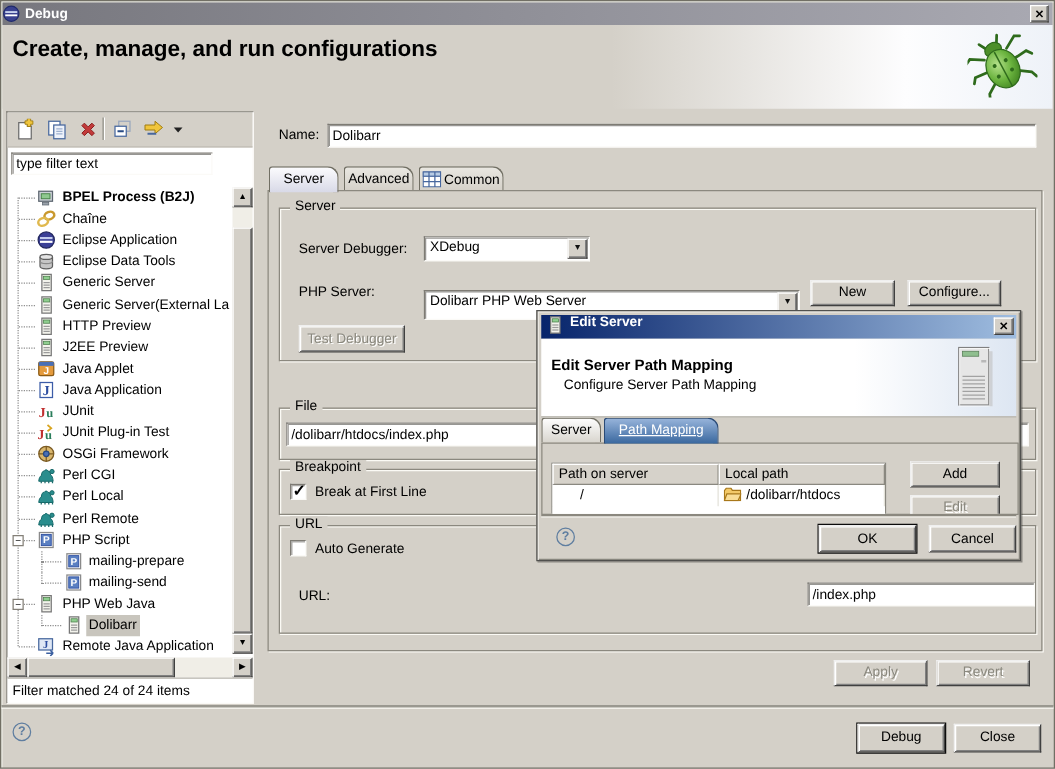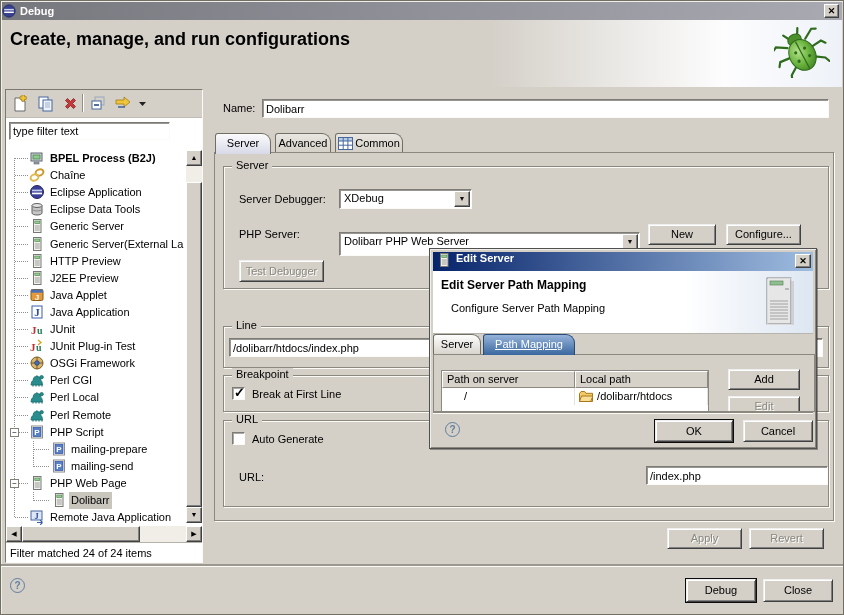--- a/index.html
+++ b/index.html
@@ -81,21 +81,21 @@
   .dialog { position:absolute; left:428px; top:247px; width:388px; height:201px; background:#d4d0c8; z-index:10;
             border:1px solid #50504e; box-shadow: inset 1px 1px 0 #efeeea, inset -1px -1px 0 #88867e, 1px 1px 0 rgba(0,0,0,.35); }
   .dlg-title { position:absolute; left:3px; top:3px; right:3px; height:19px;
                background:linear-gradient(90deg,#07246b,#9fbde0); display:flex; align-items:flex-start; }
   .dlg-title .dttl { color:#fff; font-weight:bold; margin-left:4px; }
   .dlg-close { position:absolute; right:2px; top:2px; width:16px; height:14px; background:#d4d0c8;
                border:1px solid; border-color:#fff #404040 #404040 #fff; box-shadow: inset -1px -1px 0 #808080;
                text-align:center; font-size:9px; font-weight:bold; line-height:12px; }
   .dlg-head { position:absolute; left:3px; top:22px; right:3px; height:63px;
               background:linear-gradient(90deg,#ffffff 66%,#dde6f2 100%); border-bottom:1px solid #b8b5ae; }
-  .dlg-head .h1 { position:absolute; left:8px; top:7px; font-size:12px; font-weight:bold; }
+  .dlg-head .h1 { position:absolute; left:8px; top:14px; font-size:12px; font-weight:bold; }
   .dlg-head .h2 { position:absolute; left:18px; top:31px; }
   .dtab { position:absolute; top:85px; height:20px; line-height:19px; text-align:center;
           border:1px solid #716f64; border-bottom:none; border-radius:3px 9px 0 0; background:linear-gradient(#fdfdfd,#d8d5ce); }
   .dtab.active { background:linear-gradient(180deg,#96b3da,#39679e); color:#fff; text-decoration:underline;
                  border-color:#2a4a76; height:21px; z-index:2; }
   .dlg-content { position:absolute; left:3px; top:105px; width:382px; height:58px; border:1px solid #8b887f;
                  background:#d4d0c8; overflow:hidden; }
   .ptable { position:absolute; left:7px; top:15px; width:268px; border:1px solid #8a8880; background:#fff; }
   .ptable .hrow { display:flex; }
   .ptable .hcell { height:17px; background:#d6d2ca; border:1px solid; border-color:#fff #8a8880 #8a8880 #fff;
@@ -427,21 +427,21 @@
           <span class="hdots" style="left:12px;width:9px"></span>
           <span class="ticon" style="left:22px">
             <svg width="16" height="16" viewBox="0 0 16 16">
               <rect x="4.5" y="1.5" width="7.5" height="13" fill="#f3f3ec" stroke="#777"></rect>
               <rect x="5.8" y="3" width="5" height="2.6" fill="#8fcf8f" stroke="#4c7d4c" stroke-width="0.6"></rect>
               <line x1="5.8" y1="8" x2="10.8" y2="8" stroke="#9a9a9a"></line>
               <line x1="5.8" y1="10" x2="10.8" y2="10" stroke="#9a9a9a"></line>
               <line x1="5.8" y1="12" x2="10.8" y2="12" stroke="#9a9a9a"></line>
             </svg>
           </span>
-          <span class="tlabel" style="left:41px">PHP Web Page</span>
+          <span class="tlabel" style="left:41px">PHP Web Java</span>
         </div>
         <div class="tree-row" style="top: 347px;">
           <span class="vline" style="top:0;height:9px"></span>
           <span class="hdots" style="left:26px;width:16px"></span>
           <span class="ticon" style="left:44px">
             <svg width="16" height="16" viewBox="0 0 16 16">
               <rect x="4.5" y="1.5" width="7.5" height="13" fill="#f3f3ec" stroke="#777"></rect>
               <rect x="5.8" y="3" width="5" height="2.6" fill="#8fcf8f" stroke="#4c7d4c" stroke-width="0.6"></rect>
               <line x1="5.8" y1="8" x2="10.8" y2="8" stroke="#9a9a9a"></line>
               <line x1="5.8" y1="10" x2="10.8" y2="10" stroke="#9a9a9a"></line>
@@ -505,21 +505,21 @@
     <div class="combo" style="left:115px;top:65px;width:301px;height:24px">
       <span class="cv">Dolibarr PHP Web Server</span>
       <span class="cb">▼</span>
     </div>
     <div class="btn" style="left:424px;top:57px;width:68px;height:21px;line-height:19px">New</div>
     <div class="btn" style="left:502px;top:57px;width:75px;height:21px;line-height:19px">Configure...</div>
     <div class="btn disabled" style="left:15px;top:93px;width:85px;height:22px;line-height:20px">Test Debugger</div>
   </div>
 
   <div class="group" style="left:222px;top:325px;width:606px;height:42px">
-    <span class="legend">Line</span>
+    <span class="legend">File</span>
   </div>
   <input class="field" style="left: 228px; top: 337px; width: 594px; height: 19px;" value="/dolibarr/htdocs/index.php">
 
   <div class="group" style="left:222px;top:374px;width:606px;height:37px">
     <span class="legend">Breakpoint</span>
     <span class="check" style="left:8px;top:11px">
         <span class="mark">✓</span>
       </span>
     <span class="lbl" style="left:28px;top:12px;position:absolute">Break at First Line</span>
   </div>

